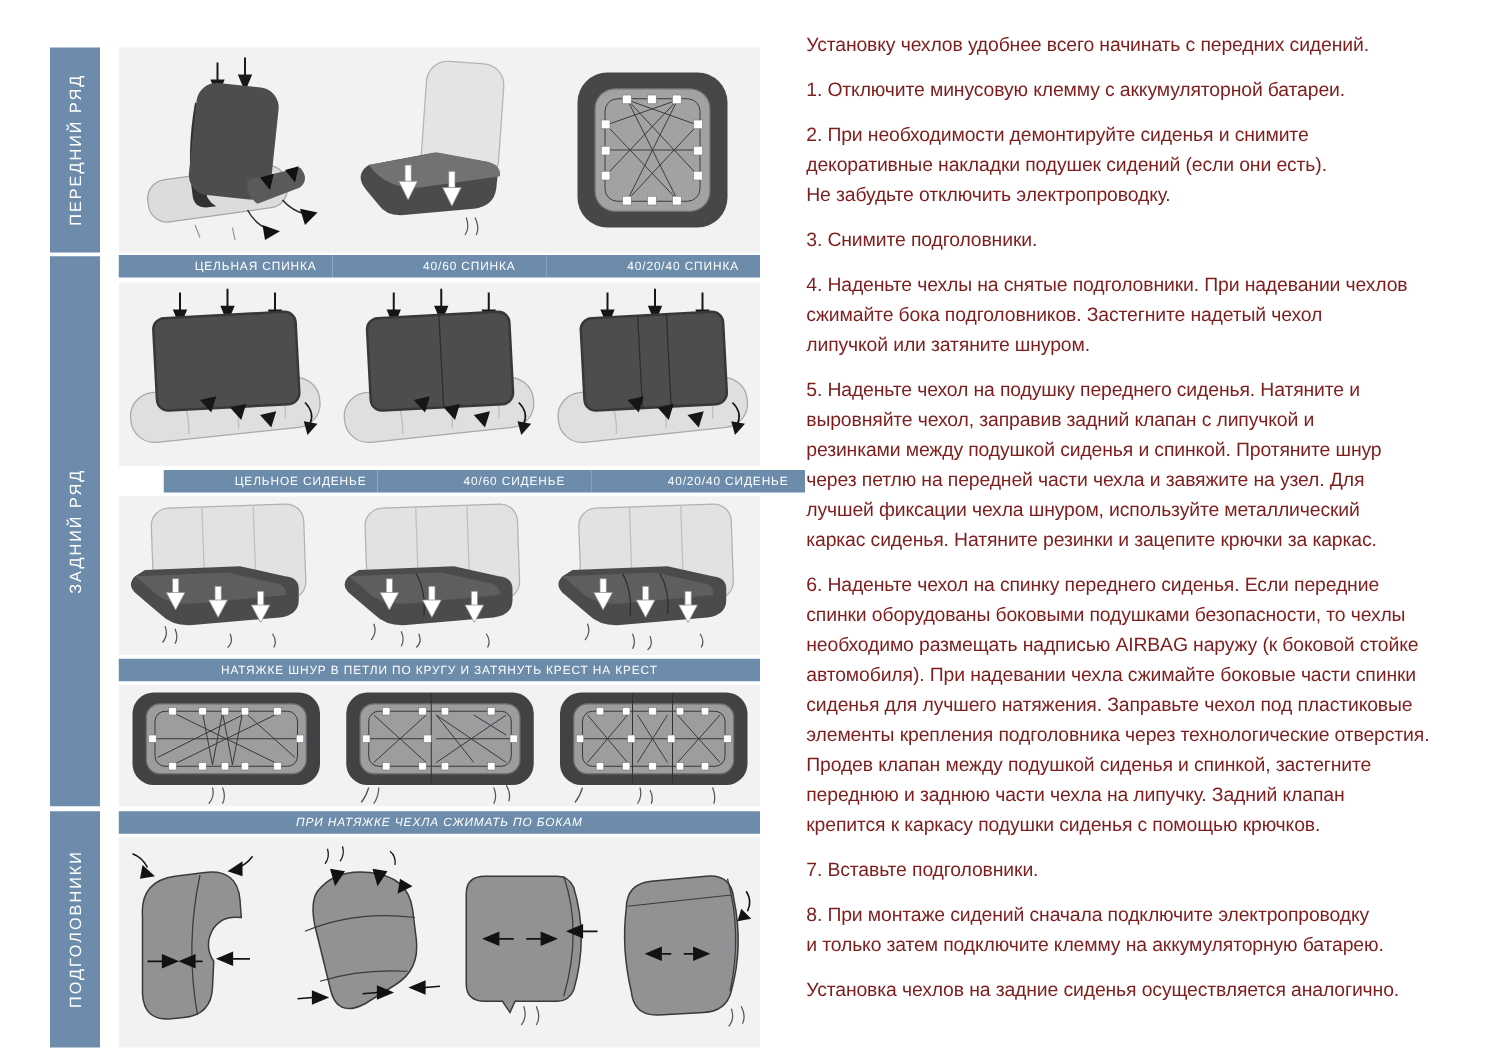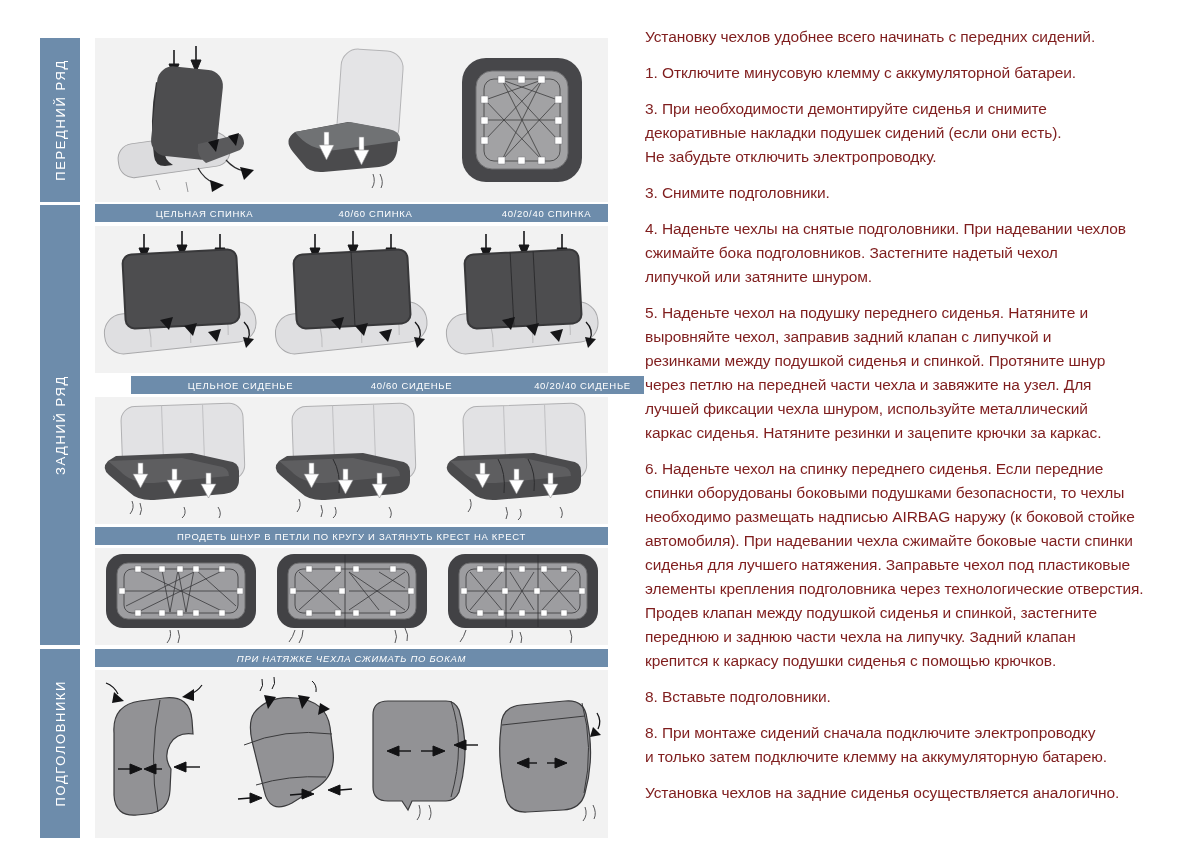--- a/index.html
+++ b/index.html
@@ -264,21 +264,21 @@
         <polygon points="69,83 84,83 76.5,97"></polygon>
       <rect x="108" y="76" width="5" height="13"></rect>
         <polygon points="103,87 118,87 110.5,101"></polygon>
     </g>
     <g fill="none" stroke="#565658">
       <path d="M30,102 q3,7 -2,13 M66,110 q3,7 0,12 M80,112 q3,7 -2,11 M120,110 q4,6 1,11"></path>
     </g>
   </svg>
 </div>
 
-<div class="banner" style="top:527px;">ПРОДЕТЬ ШНУР В ПЕТЛИ ПО КРУГУ И ЗАТЯНУТЬ КРЕСТ НА КРЕСТ</div>
+<div class="banner" style="top:527px;">НАТЯЖКЕ ШНУР В ПЕТЛИ ПО КРУГУ И ЗАТЯНУТЬ КРЕСТ НА КРЕСТ</div>
 
 <div class="panel" style="top:548px;height:97px;">
 
   <svg width="165" height="97" viewBox="0 0 165 97">
     <rect x="8" y="6" width="150" height="74" rx="17" fill="#424245"></rect>
     <rect x="19" y="15" width="128" height="56" rx="11" fill="#9d9da0" stroke="#6c6c6e"></rect>
     <g stroke="#39393b" stroke-width="0.8" fill="none">
       <rect x="26" y="21" width="114" height="44" rx="8"></rect>
       <path d="M40,22 L126,64 M126,22 L40,64 M27,43 L140,43 M64,22 L72,64 L80,22 L88,64 L96,22 M98,22 L138,58 M28,58 L96,24"></path>
     </g>
@@ -417,21 +417,21 @@
     </g>
     <path d="M112,42 q5,8 1,16" fill="none" stroke="#121214" stroke-width="1.3"></path>
     <polygon points="108,56 116,64 105,66" fill="#121214"></polygon>
     <path d="M100,136 q3,8 -2,14 M108,134 q4,8 1,14" stroke="#565658" fill="none"></path>
   </svg>
 </div>
 
 <div class="instr">
   <p>Установку чехлов удобнее всего начинать с передних сидений.</p>
   <p>1. Отключите минусовую клемму с аккумуляторной батареи.</p>
-  <p>3. При необходимости демонтируйте сиденья и снимите
+  <p>2. При необходимости демонтируйте сиденья и снимите
 декоративные накладки подушек сидений (если они есть).
 Не забудьте отключить электропроводку.</p>
   <p>3. Снимите подголовники.</p>
   <p>4. Наденьте чехлы на снятые подголовники. При надевании чехлов
 сжимайте бока подголовников. Застегните надетый чехол
 липучкой или затяните шнуром.</p>
   <p>5. Наденьте чехол на подушку переднего сиденья. Натяните и
 выровняйте чехол, заправив задний клапан с липучкой и
 резинками между подушкой сиденья и спинкой. Протяните шнур
 через петлю на передней части чехла и завяжите на узел. Для
@@ -439,17 +439,17 @@
 каркас сиденья. Натяните резинки и зацепите крючки за каркас.</p>
   <p>6. Наденьте чехол на спинку переднего сиденья. Если передние
 спинки оборудованы боковыми подушками безопасности, то чехлы
 необходимо размещать надписью AIRBAG наружу (к боковой стойке
 автомобиля). При надевании чехла сжимайте боковые части спинки
 сиденья для лучшего натяжения. Заправьте чехол под пластиковые
 элементы крепления подголовника через технологические отверстия.
 Продев клапан между подушкой сиденья и спинкой, застегните
 переднюю и заднюю части чехла на липучку. Задний клапан
 крепится к каркасу подушки сиденья с помощью крючков.</p>
-  <p>8. Вставьте подголовники.</p>
+  <p>7. Вставьте подголовники.</p>
   <p>8. При монтаже сидений сначала подключите электропроводку
 и только затем подключите клемму на аккумуляторную батарею.</p>
   <p>Установка чехлов на задние сиденья осуществляется аналогично.</p>
 </div>
 
 </body></html>

